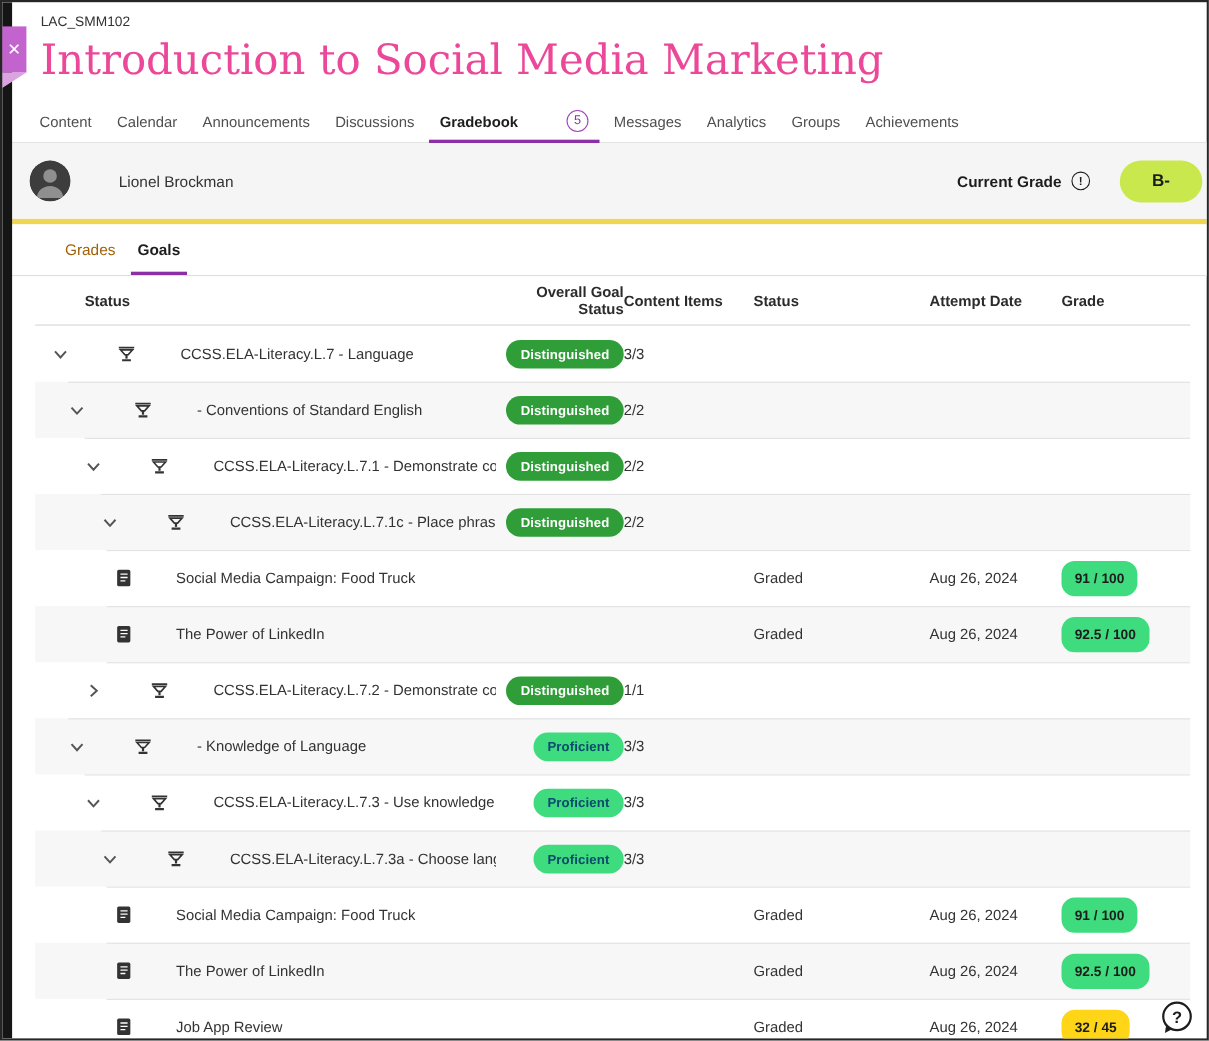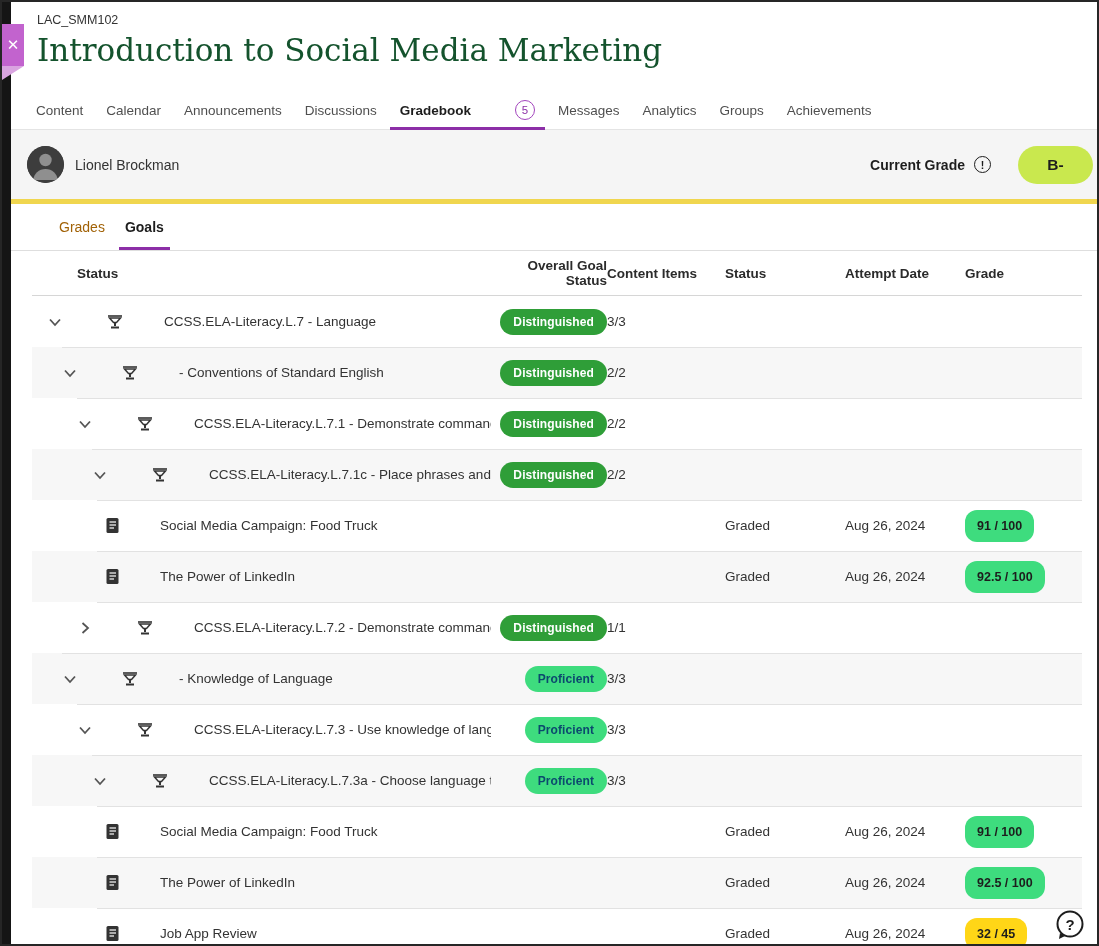--- a/index.html
+++ b/index.html
@@ -22,21 +22,21 @@
   }
   .close-tab:after {
     content:""; position:absolute; top:42px; left:0;
     border-top:14px solid #d9a4e0; border-right:22px solid transparent;
   }
 
   
   .course-code { position:absolute; left:35px; top:11px; font-size:12.5px; color:#333; }
   .course-title {
     position:absolute; left:35px; top:30px; font-family:"DejaVu Serif","Liberation Serif",serif;
-    font-size:31px; color:#14532d; font-weight:500;
+    font-size:38px; color:#ec4899; font-weight:500;
   }
 
   
   .nav {
     position:absolute; left:9px; right:0; top:89px; height:39px;
     display:flex; align-items:center; padding-left:25px; gap:23px;
     border-bottom:1px solid #e4e4e4;
   }
   .nav-item { font-size:13.5px; color:#4f4f4f; cursor:pointer; position:relative;
     height:39px; display:flex; align-items:center; gap:6px; }
@@ -47,21 +47,21 @@
   }
   .count-badge {
     width:20px; height:20px; border:1.4px solid #a244bd; border-radius:50%;
     color:#8c2fa7; font-size:11.5px; font-weight:normal;
     display:flex; align-items:center; justify-content:center;
   }
 
   
   .student-bar {
     position:absolute; left:9px; right:0; top:128px; height:69px; background:#f5f5f5;
-    display:flex; align-items:center;
+    display:flex; align-items:center;gap:33px;
   }
   .avatar {
     width:37px; height:37px; border-radius:50%; margin-left:16px; overflow:hidden;
     background:#3d3d3d; flex:0 0 auto;
   }
   .student-name { margin-left:11px; font-size:14px; color:#333; }
   .sb-right { margin-left:auto; display:flex; align-items:center; }
   .cg-label { font-size:14px; font-weight:bold; color:#1d1d1d; }
   .info-icon {
     width:17px; height:17px; border:1.6px solid #1d1d1d; border-radius:50%;
@@ -90,21 +90,21 @@
   
   .goals-table { position:absolute; left:30px; top:249px; width:1050px; }
   .thead {
     height:45px; display:flex; align-items:center; border-bottom:1px solid #d6d6d6;
     font-size:13.5px; font-weight:600; color:#2b2b2b;
   }
   .c-items  { flex:1; min-width:0; }
   .c-badge  { width:116px; flex:0 0 auto;text-align:right; }
   .c-citems { width:118px; flex:0 0 auto; }
   .c-status { width:120px; flex:0 0 auto; }
-  .c-date   { width:120px; flex:0 0 auto; }
+  .c-date   { width:120px; flex:0 0 auto;margin-left:40px; }
   .c-grade  { width:117px; flex:0 0 auto; }
   .thead .c-items { padding-left:45px; }
 
   .row { height:51px; display:flex; align-items:center; position:relative; font-size:13.5px; color:#333; }
   .row:before {
     content:""; position:absolute; top:0; left:var(--sep,0px); right:0; height:1px; background:#e2e2e2;
   }
   .row.first:before { display:none; }
   .row.alt { background:#f7f7f7; }
   .row .c-items { display:flex; align-items:center; padding-left:var(--ind,15px); white-space:nowrap; overflow:hidden;gap:32px; }

